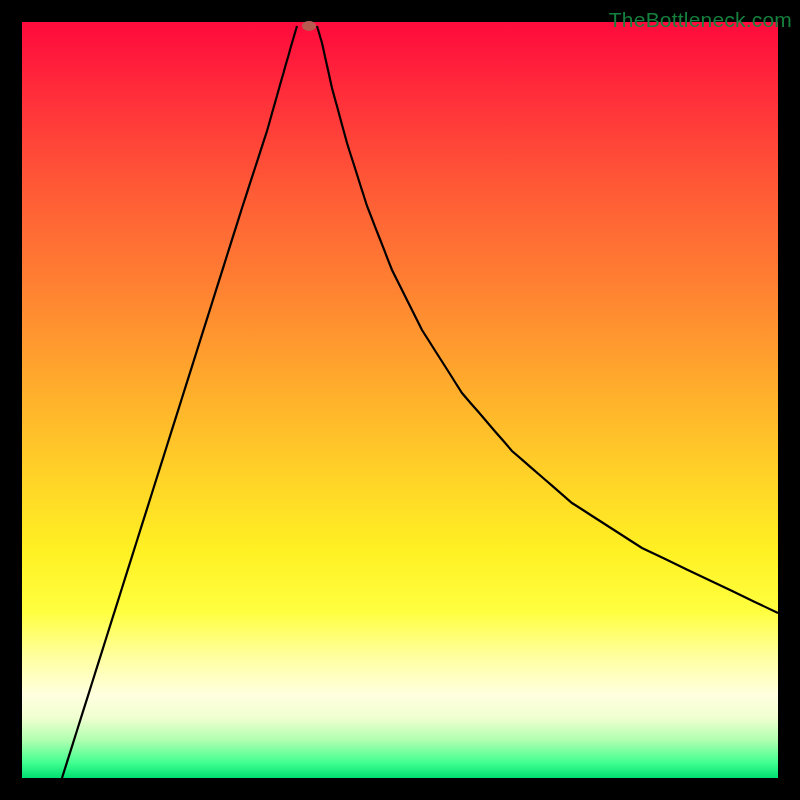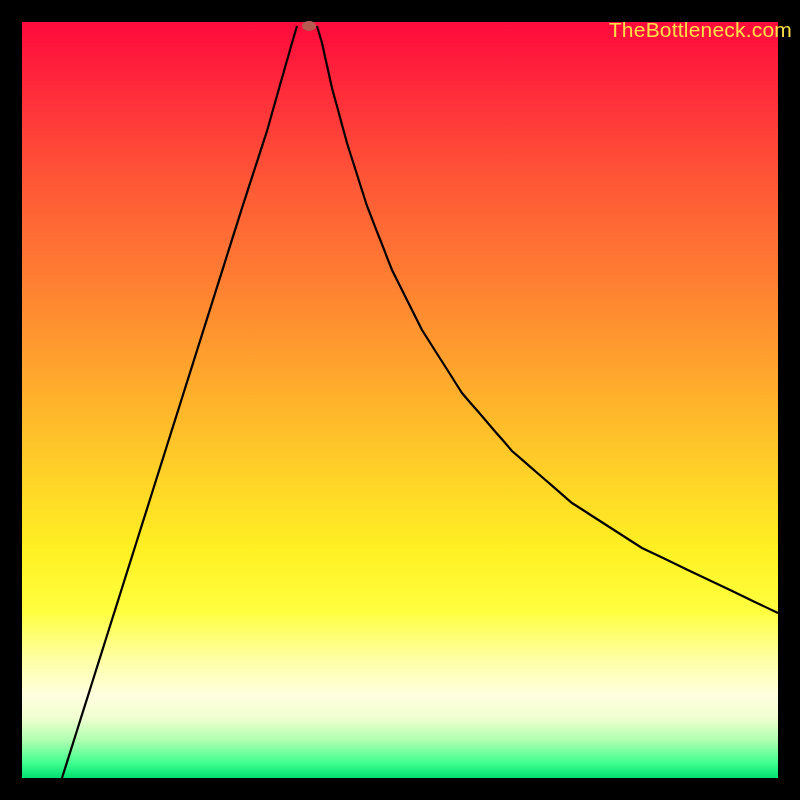--- a/index.html
+++ b/index.html
@@ -29,23 +29,23 @@
       #ffffa0 84%,
       #ffffe0 89%,
       #f0ffd0 92%,
       #b0ffb0 95%,
       #40ff90 98%,
       #00e070 100%
     );
   }
   .watermark {
     position: absolute;
-    top: 18px;
+    top: 8px;
     right: 8px;
-    color: #fde047;
+    color: #15803d;
     font-size: 21px;
     font-weight: 400;
     letter-spacing: 0.2px;
   }
   svg.curve {
     position: absolute;
     left: 0;
     top: 0;
     width: 756px;
     height: 756px;

